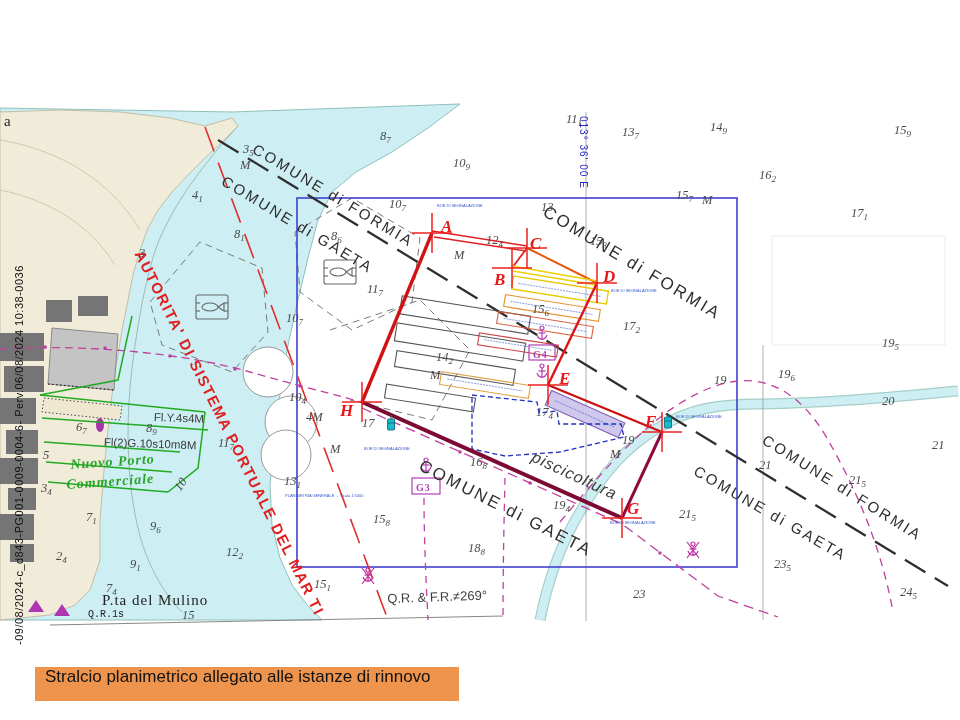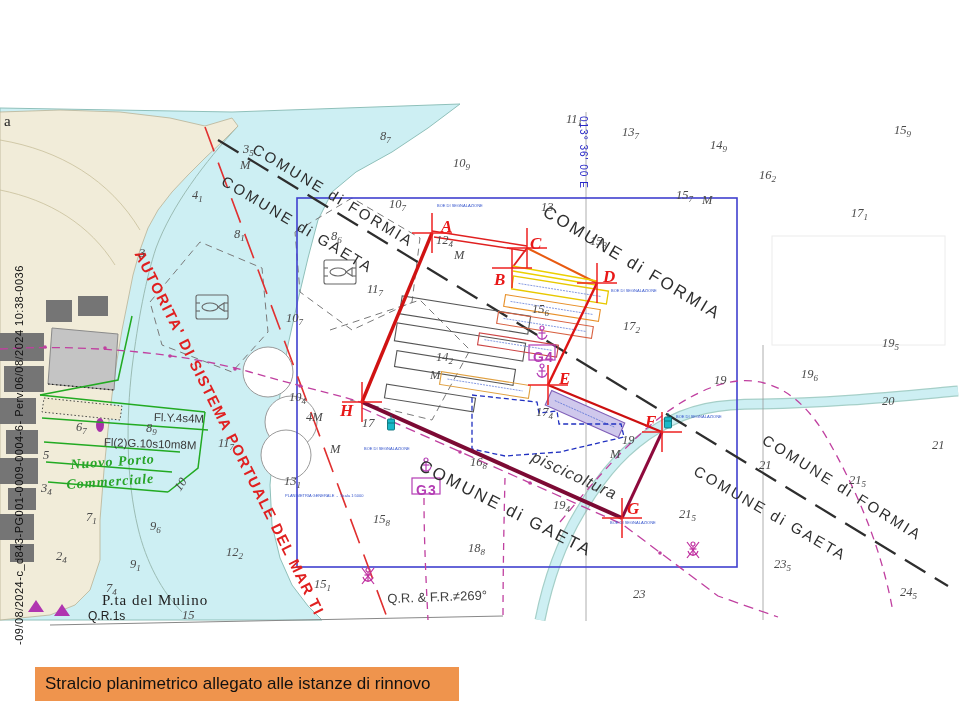--- a/index.html
+++ b/index.html
@@ -8,30 +8,30 @@
   #chart-svg{position:absolute;left:0;top:0;}
   .lbl{position:absolute;transform-origin:0 0;white-space:pre;line-height:1;}
   .comune{font-size:15px;letter-spacing:2.5px;color:#2e2e2e;font-family:"Liberation Sans",sans-serif;}
   .comune-lg{font-size:17px;letter-spacing:2.5px;color:#2e2e2e;font-family:"Liberation Sans",sans-serif;}
   .vertex{font-style:italic;font-weight:bold;font-size:17px;color:#e81818;font-family:"Liberation Serif",serif;}
   .pisci{font-style:italic;font-size:16px;color:#3c3c3c;letter-spacing:1px;font-family:"Liberation Sans",sans-serif;}
   .autorita{font-weight:bold;font-size:15px;color:#e02020;letter-spacing:1.5px;font-family:"Liberation Sans",sans-serif;}
   .green-it{font-style:italic;font-weight:bold;font-size:14px;color:#28a428;letter-spacing:1px;font-family:"Liberation Serif",serif;}
   .light{font-size:11.5px;color:#3a3a3a;font-family:"Liberation Sans",sans-serif;}
   .place{font-size:15px;color:#222;letter-spacing:1px;font-family:"Liberation Serif",serif;}
-  .place-sm{font-size:12px;color:#222;font-family:Liberation Sans, sans-serif;}
+  .place-sm{font-size:10px;color:#222;font-family:Liberation Mono, monospace;}
   .qr{font-size:13px;color:#3f3f3f;font-family:"Liberation Sans",sans-serif;}
   .tinyblue{font-size:4px;color:#3555cc;font-family:"Liberation Sans",sans-serif;}
-  .gpt{font-weight:bold;font-size:14px;color:#b43cb4;letter-spacing:1px;font-family:Liberation Sans, sans-serif;text-align:right;}
+  .gpt{font-weight:bold;font-size:10px;color:#b43cb4;letter-spacing:1px;font-family:Liberation Serif, serif;text-align:right;}
   .meridian{writing-mode:vertical-rl;font-size:10px;color:#2828c8;letter-spacing:1px;font-family:"Liberation Sans",sans-serif;}
   .sound{font-style:italic;font-size:12.5px;color:#4a4a4a;font-family:"Liberation Serif",serif;}
   .sound .sub{font-size:9px;vertical-align:-3px;}
   .ref{font-size:11px;color:#101010;letter-spacing:.5px;font-family:"Liberation Sans",sans-serif;}
   #caption{position:absolute;left:35px;top:667px;width:414px;height:34px;background:#ef944d;
-           display:flex;align-items:center;padding-left:10px;font-size:17px;color:#111;
+           display:flex;padding-left:10px;font-size:17px;color:#111;
            font-family:"Liberation Sans",sans-serif;}
 </style>
 </head>
 <body>
 
 <div id="stage">
 
 <svg id="chart-svg" width="960" height="720" viewBox="0 0 960 720">
 
   <defs>
@@ -313,49 +313,49 @@
       <div class="lbl sound" style="left: 139px; top: 247px;">3</div>
       <div class="lbl sound" style="left: 380px; top: 130px;">8<span class="sub">7</span></div>
       <div class="lbl sound" style="left: 234px; top: 228px;">8<span class="sub">1</span></div>
       <div class="lbl sound" style="left: 453px; top: 157px;">10<span class="sub">9</span></div>
       <div class="lbl sound" style="left: 299px; top: 230px; margin-left: 32px;">8<span class="sub">6</span></div>
       <div class="lbl sound" style="left: 389px; top: 198px;">10<span class="sub">7</span></div>
       <div class="lbl sound" style="left: 367px; top: 283px;">11<span class="sub">7</span></div>
       <div class="lbl sound" style="left: 286px; top: 312px;">10<span class="sub">7</span></div>
       <div class="lbl sound" style="left: 542px; top: 113px; margin-left: 24px;">11<span class="sub">1</span></div>
       <div class="lbl sound" style="left: 622px; top: 126px;">13<span class="sub">7</span></div>
-      <div class="lbl sound" style="left: 710px; top: 139px;">14<span class="sub">9</span></div>
+      <div class="lbl sound" style="left: 710px; top: 121px;">14<span class="sub">9</span></div>
       <div class="lbl sound" style="left: 894px; top: 124px;">15<span class="sub">9</span></div>
       <div class="lbl sound" style="left: 759px; top: 169px; font-style: italic;">16<span class="sub">2</span></div>
       <div class="lbl sound" style="left: 851px; top: 207px;">17<span class="sub">1</span></div>
       <div class="lbl sound" style="left: 676px; top: 189px;">15<span class="sub">7</span></div>
       <div class="lbl sound" style="left: 702px; top: 194px;">M</div>
       <div class="lbl sound" style="left: 541px; top: 201px;">13</div>
       <div class="lbl sound" style="left: 590px; top: 235px;">15<span class="sub">3</span></div>
-      <div class="lbl sound" style="left: 436px; top: 234px;">12<span class="sub">4</span></div>
+      <div class="lbl sound" style="left: 486px; top: 234px;">12<span class="sub">4</span></div>
       <div class="lbl sound" style="left: 454px; top: 249px;">M</div>
       <div class="lbl sound" style="left: 532px; top: 303px;">15<span class="sub">6</span></div>
       <div class="lbl sound" style="left: 623px; top: 320px;">17<span class="sub">2</span></div>
       <div class="lbl sound" style="left: 436px; top: 351px;">14<span class="sub">2</span></div>
       <div class="lbl sound" style="left: 430px; top: 369px;">M</div>
       <div class="lbl sound" style="left: 536px; top: 406px;">17<span class="sub">4</span></div>
       <div class="lbl sound" style="left: 362px; top: 417px;">17</div>
       <div class="lbl sound" style="left: 330px; top: 443px;">M</div>
       <div class="lbl sound" style="left: 306px; top: 411px; text-align: center;">4M</div>
       <div class="lbl sound" style="left: 714px; top: 374px;">19</div>
       <div class="lbl sound" style="left: 622px; top: 434px;">19</div>
       <div class="lbl sound" style="left: 610px; top: 448px;">M</div>
       <div class="lbl sound" style="left: 470px; top: 456px;">16<span class="sub">8</span></div>
       <div class="lbl sound" style="left: 553px; top: 499px;">19<span class="sub">4</span></div>
       <div class="lbl sound" style="left: 373px; top: 513px;">15<span class="sub">8</span></div>
       <div class="lbl sound" style="left: 468px; top: 542px;">18<span class="sub">8</span></div>
       <div class="lbl sound" style="left: 284px; top: 475px;">13<span class="sub">1</span></div>
       <div class="lbl sound" style="left: 314px; top: 578px;">15<span class="sub">1</span></div>
       <div class="lbl sound" style="left: 882px; top: 337px;">19<span class="sub">5</span></div>
-      <div class="lbl sound" style="left: 801px; top: 368px;">19<span class="sub">6</span></div>
+      <div class="lbl sound" style="left: 778px; top: 368px;">19<span class="sub">6</span></div>
       <div class="lbl sound" style="left: 882px; top: 395px;">20</div>
       <div class="lbl sound" style="left: 932px; top: 439px;">21</div>
       <div class="lbl sound" style="left: 759px; top: 459px;">21</div>
       <div class="lbl sound" style="left: 679px; top: 508px;">21<span class="sub">5</span></div>
       <div class="lbl sound" style="left: 849px; top: 474px;">21<span class="sub">5</span></div>
       <div class="lbl sound" style="left: 774px; top: 558px;">23<span class="sub">5</span></div>
       <div class="lbl sound" style="left: 633px; top: 588px;">23</div>
       <div class="lbl sound" style="left: 880px; top: 586px; margin-left: 20px;">24<span class="sub">5</span></div>
       <div class="lbl sound" style="left: 43px; top: 449px;">5</div>
       <div class="lbl sound" style="left: 76px; top: 421px; font-style: italic;">6<span class="sub">7</span></div>

